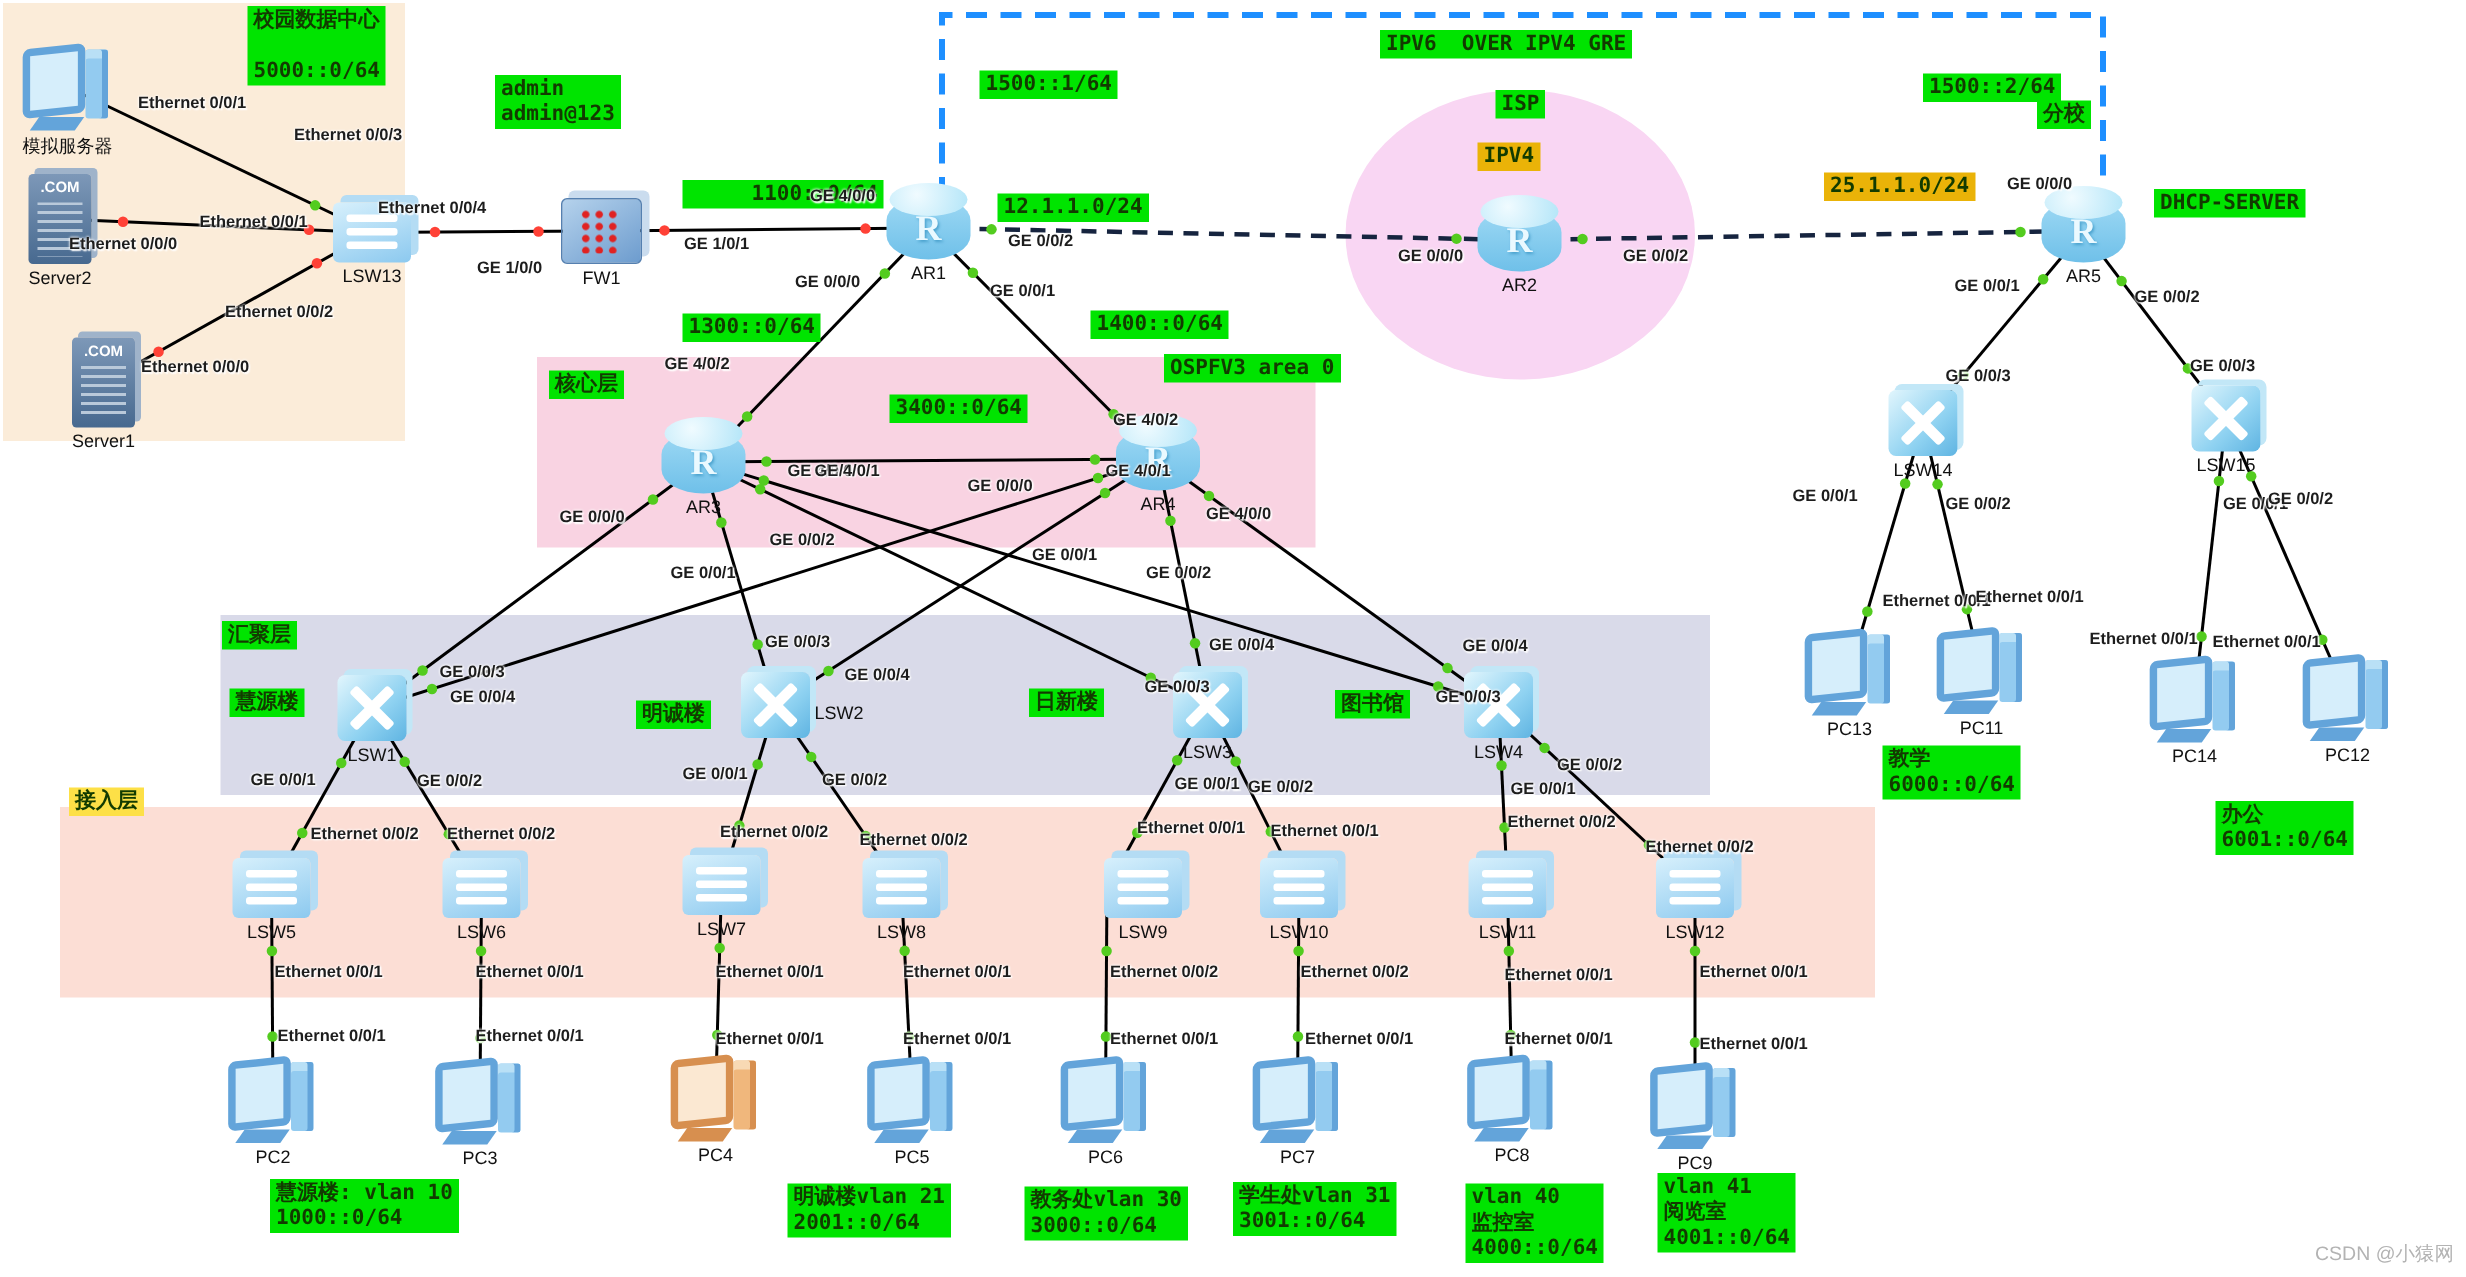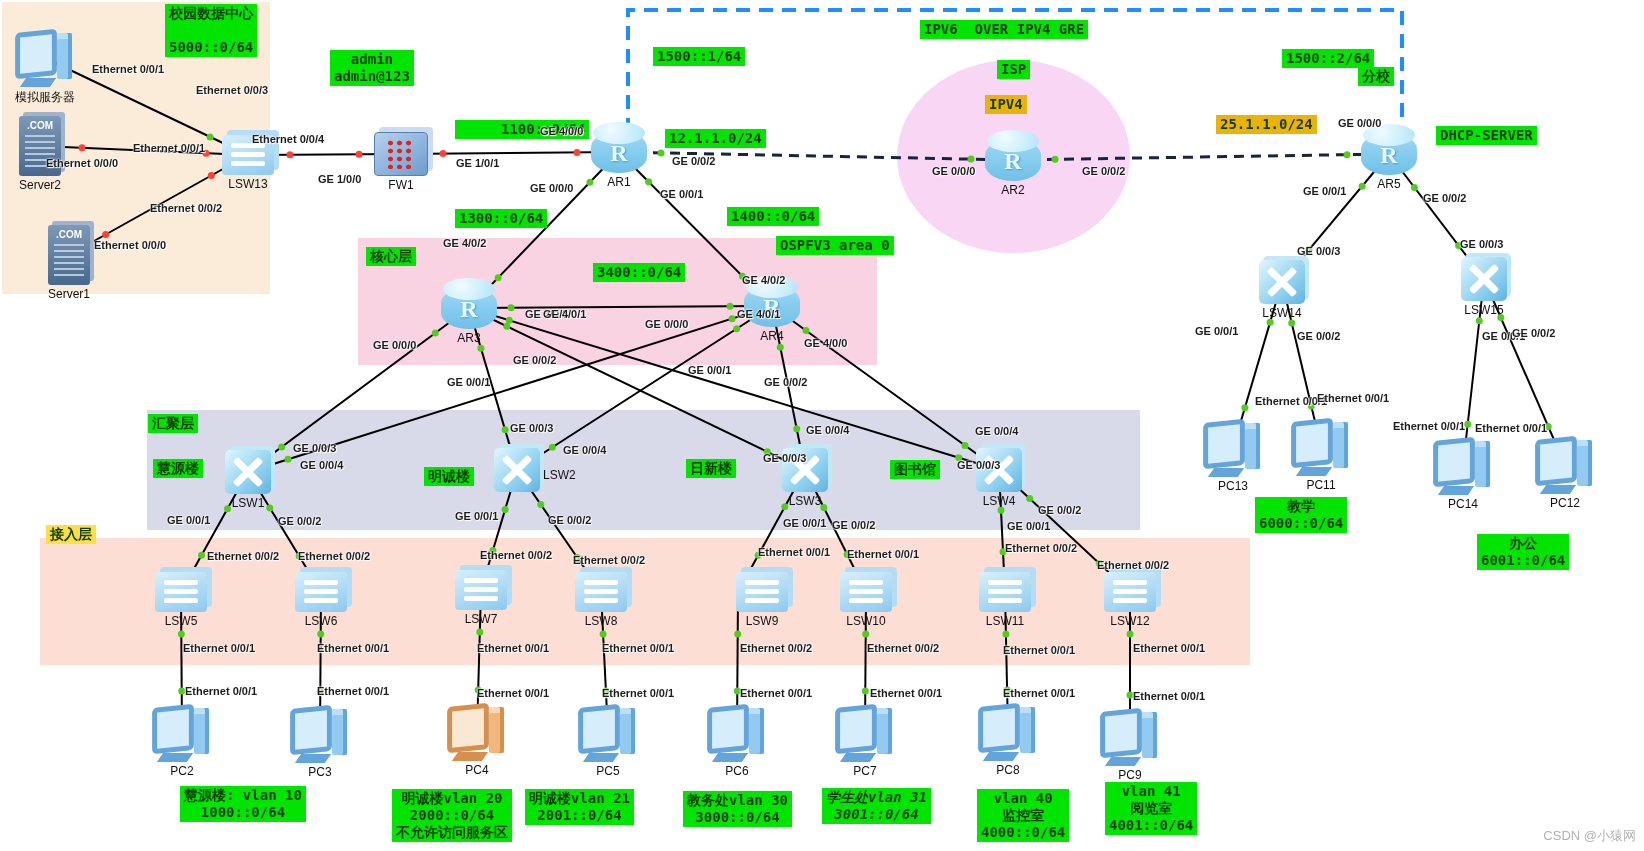--- a/index.html
+++ b/index.html
@@ -3,21 +3,21 @@
 <meta charset="utf-8">
 <style>
   html,body{margin:0;padding:0;background:#fff;}
   #canvas{position:relative;width:1644px;height:851px;background:#ffffff;overflow:hidden;
           font-family:"Liberation Sans","DejaVu Sans",sans-serif;}
   .region{position:absolute;z-index:0;}
   .region.ellipse{border-radius:50%;}
   svg.links{position:absolute;left:0;top:0;z-index:1;}
   .note{position:absolute;z-index:2;background:#00e400;color:#123b00;
         font:bold 14px "DejaVu Sans Mono","Liberation Sans",monospace;
-        padding:1px 4px;line-height:1.22;white-space:pre;text-align:center;}
+        padding:1px 4px;line-height:1.22;white-space:pre;}
   .note div{white-space:pre;}
   .dev{position:absolute;transform:translate(-50%,-50%);z-index:3;}
   .dlab{position:absolute;top:100%;left:50%;transform:translateX(-50%);margin-top:2px;
         font:12px "Liberation Sans",sans-serif;color:#111;white-space:nowrap;}
   .lp-right{left:100%;top:42%;transform:none;margin-left:3px;}
   .plabel{position:absolute;z-index:4;font:bold 11px "Liberation Sans",sans-serif;color:#1d1d1d;
           white-space:nowrap;text-shadow:0 0 2px #fff,0 0 2px #fff,1px 1px 1px #fff;}
   .watermark{position:absolute;right:8px;bottom:6px;z-index:5;color:#b3b3b3;
              font:13px "Liberation Sans",sans-serif;}
   
@@ -555,19 +555,18 @@
     <div class="note" style="left: 366px; top: 247px; background: rgb(0, 228, 0);"><div>核心层</div></div>
     <div class="note" style="left: 148px; top: 414px; background: rgb(0, 228, 0);"><div>汇聚层</div></div>
     <div class="note" style="left: 153px; top: 459px; background: rgb(0, 228, 0);"><div>慧源楼</div></div>
     <div class="note" style="left: 424px; top: 467px; background: rgb(0, 228, 0);"><div>明诚楼</div></div>
     <div class="note" style="left: 686px; top: 459px; background: rgb(0, 228, 0);"><div>日新楼</div></div>
     <div class="note" style="left: 890px; top: 460px; background: rgb(0, 228, 0);"><div>图书馆</div></div>
     <div class="note" style="left: 46px; top: 525px; background: #fde047;"><div>接入层</div></div>
     <div class="note" style="left: 1255px; top: 497px; background: rgb(0, 228, 0);"><div>教学</div><div>6000::0/64</div></div>
     <div class="note" style="left: 1477px; top: 534px; background: rgb(0, 228, 0);"><div>办公</div><div>6001::0/64</div></div>
     <div class="note" style="left: 180px; top: 786px; background: rgb(0, 228, 0);"><div>慧源楼: vlan 10</div><div>1000::0/64</div></div>
-    <div class="note" style="left: 392px; top: 789px; background: rgb(0, 228, 0);"><div>明诚楼vlan 20</div><div>2000::0/64</div><div>不允许访问服务区</div></div>
     <div class="note" style="left: 525px; top: 789px; background: rgb(0, 228, 0);"><div>明诚楼vlan 21</div><div>2001::0/64</div></div>
     <div class="note" style="left: 683px; top: 791px; background: rgb(0, 228, 0);"><div>教务处vlan 30</div><div>3000::0/64</div></div>
-    <div class="note" style="left: 822px; top: 788px; background: rgb(0, 228, 0); font-style: italic;"><div>学生处vlan 31</div><div>3001::0/64</div></div>
+    <div class="note" style="left: 822px; top: 788px; background: rgb(0, 228, 0);"><div>学生处vlan 31</div><div>3001::0/64</div></div>
     <div class="note" style="left: 977px; top: 789px; background: rgb(0, 228, 0);"><div>vlan 40</div><div>监控室</div><div>4000::0/64</div></div>
     <div class="note" style="left: 1105px; top: 782px; background: rgb(0, 228, 0);"><div>vlan 41</div><div>阅览室</div><div>4001::0/64</div></div>
   </div>
 
 </body></html>

